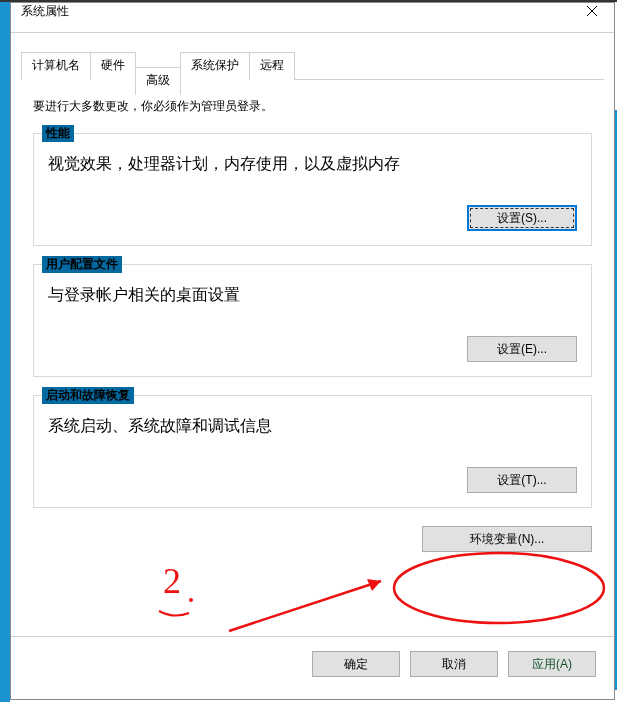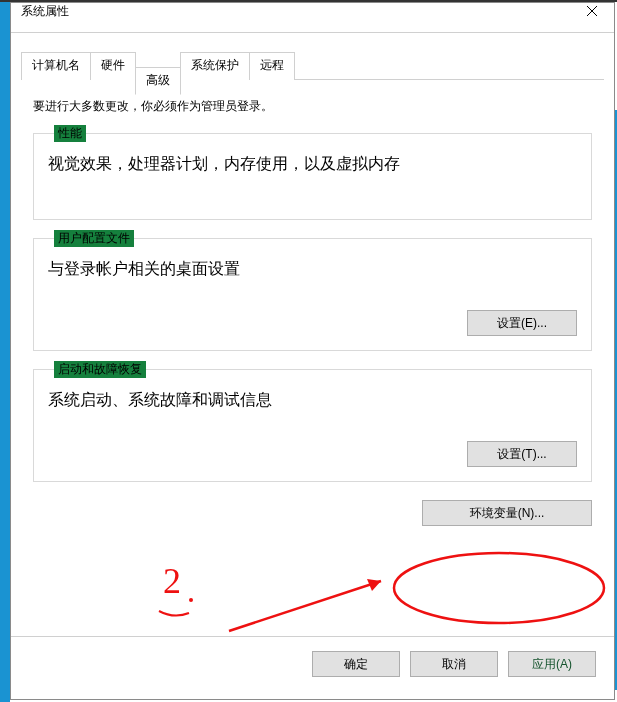--- a/index.html
+++ b/index.html
@@ -69,24 +69,25 @@
     .intro { margin-bottom: 18px; font-size:12px;}
     .group {
       border: 1px solid #d9d9d9;
       position: relative;
       padding: 20px 14px 14px 14px;
       margin-bottom: 18px;
     }
     .group-label {
       position: absolute;
       top: -9px;
-      left: 20px;
-      background: #15803d;
+      left: 8px;
+      background: #0369a1;
       padding: 0 4px;
       font-size: 12px;
+      font-weight: bold;
     }
     .group-desc { font-size: 16px; margin-bottom: 30px;}
     .btn-row {
       display: flex;
       justify-content: flex-end;
       margin-top: 8px;
     }
     .btn {
       min-width: 110px;
       height: 26px;
@@ -167,20 +168,23 @@
     <div class="tab">系统保护</div>
     <div class="tab">远程</div>
   </div>
 
   <div class="content">
     <div class="intro">要进行大多数更改，你必须作为管理员登录。</div>
 
     <div class="group">
       <div class="group-label">性能</div>
       <div class="group-desc">视觉效果，处理器计划，内存使用，以及虚拟内存</div>
+      <div class="btn-row">
+        <button class="btn focus">设置(S)...</button>
+      </div>
     </div>
 
     <div class="group">
       <div class="group-label">用户配置文件</div>
       <div class="group-desc">与登录帐户相关的桌面设置</div>
       <div class="btn-row">
         <button class="btn">设置(E)...</button>
       </div>
     </div>
 

